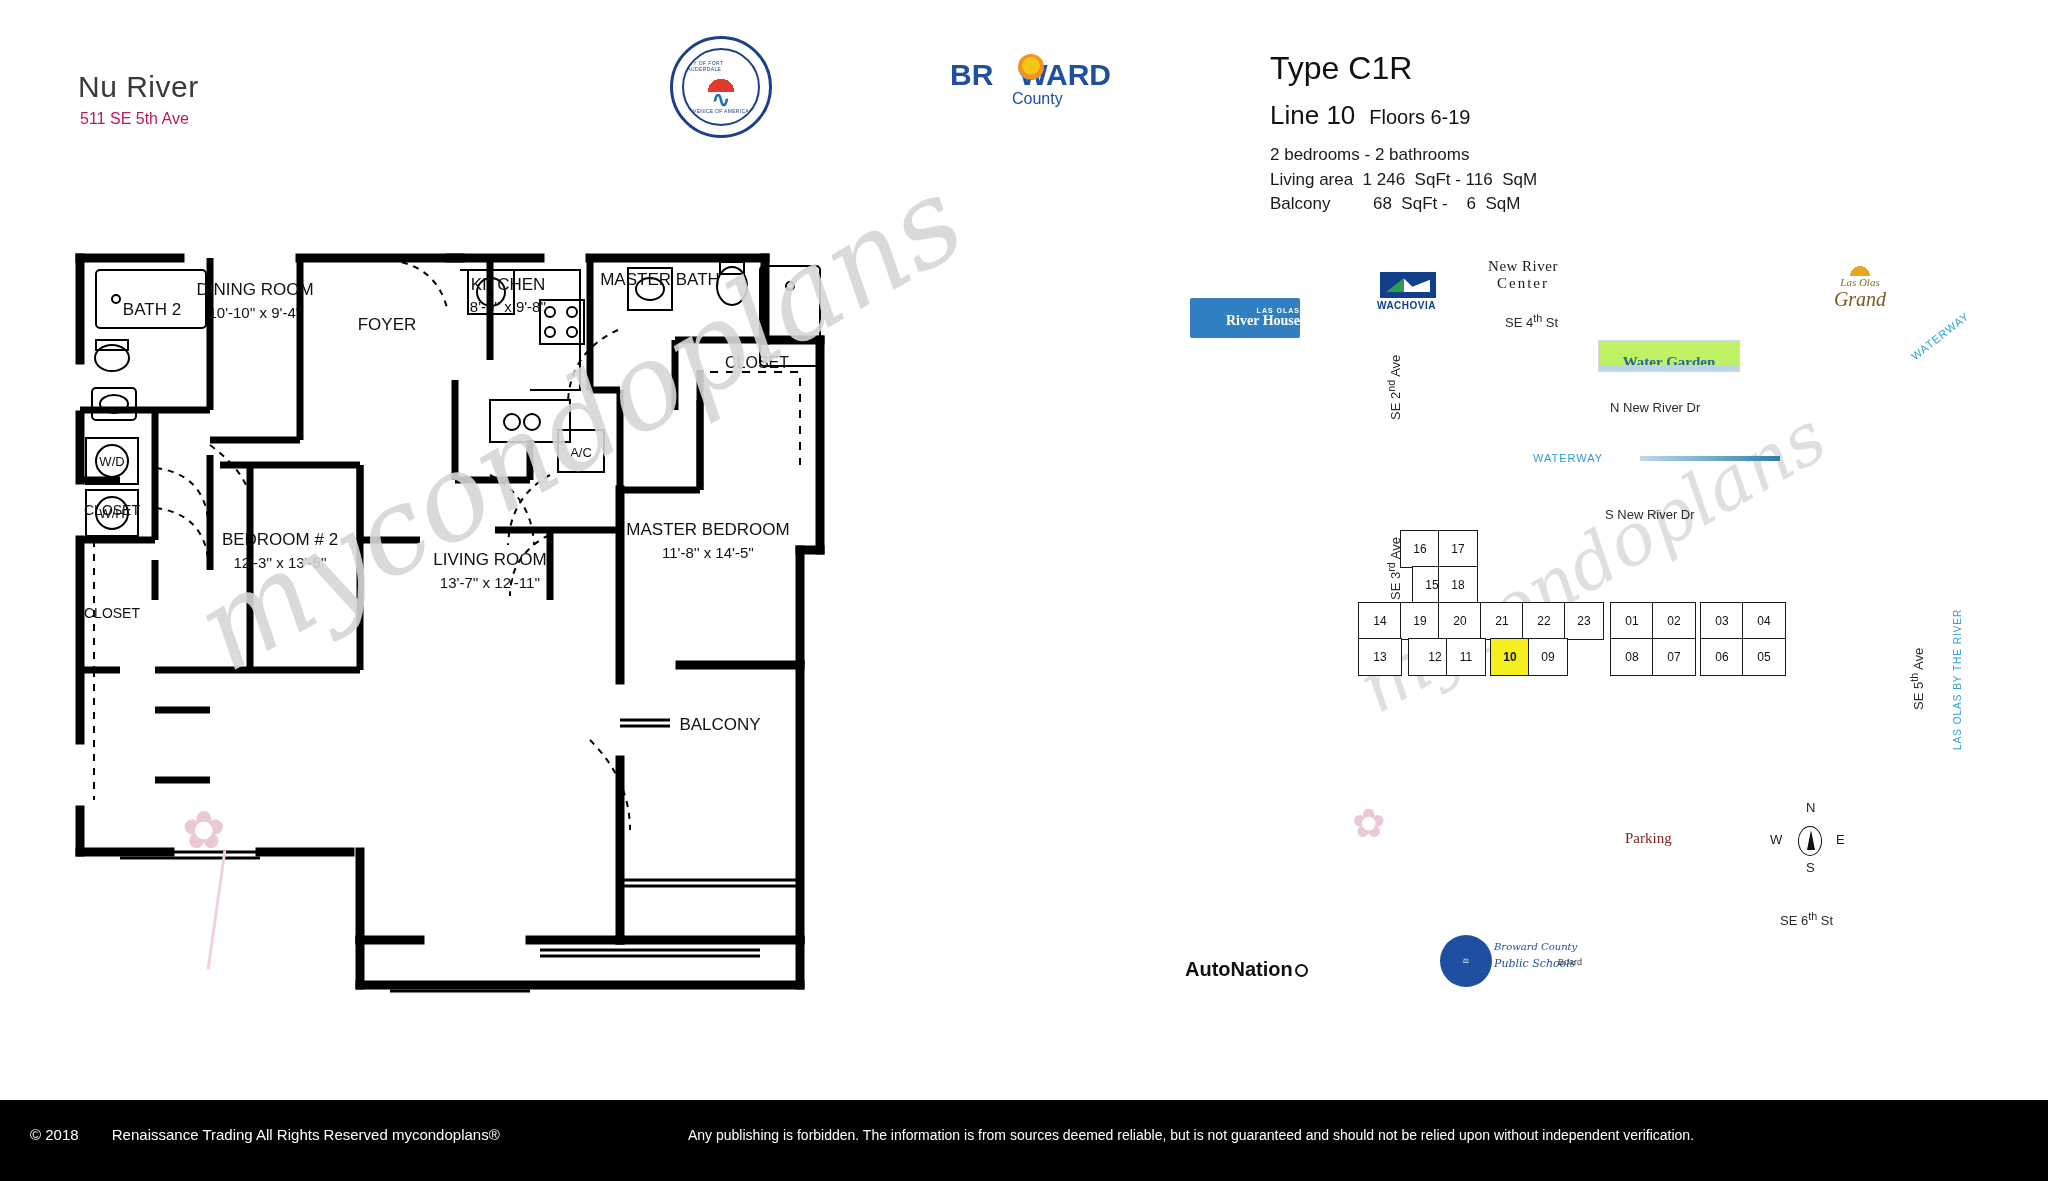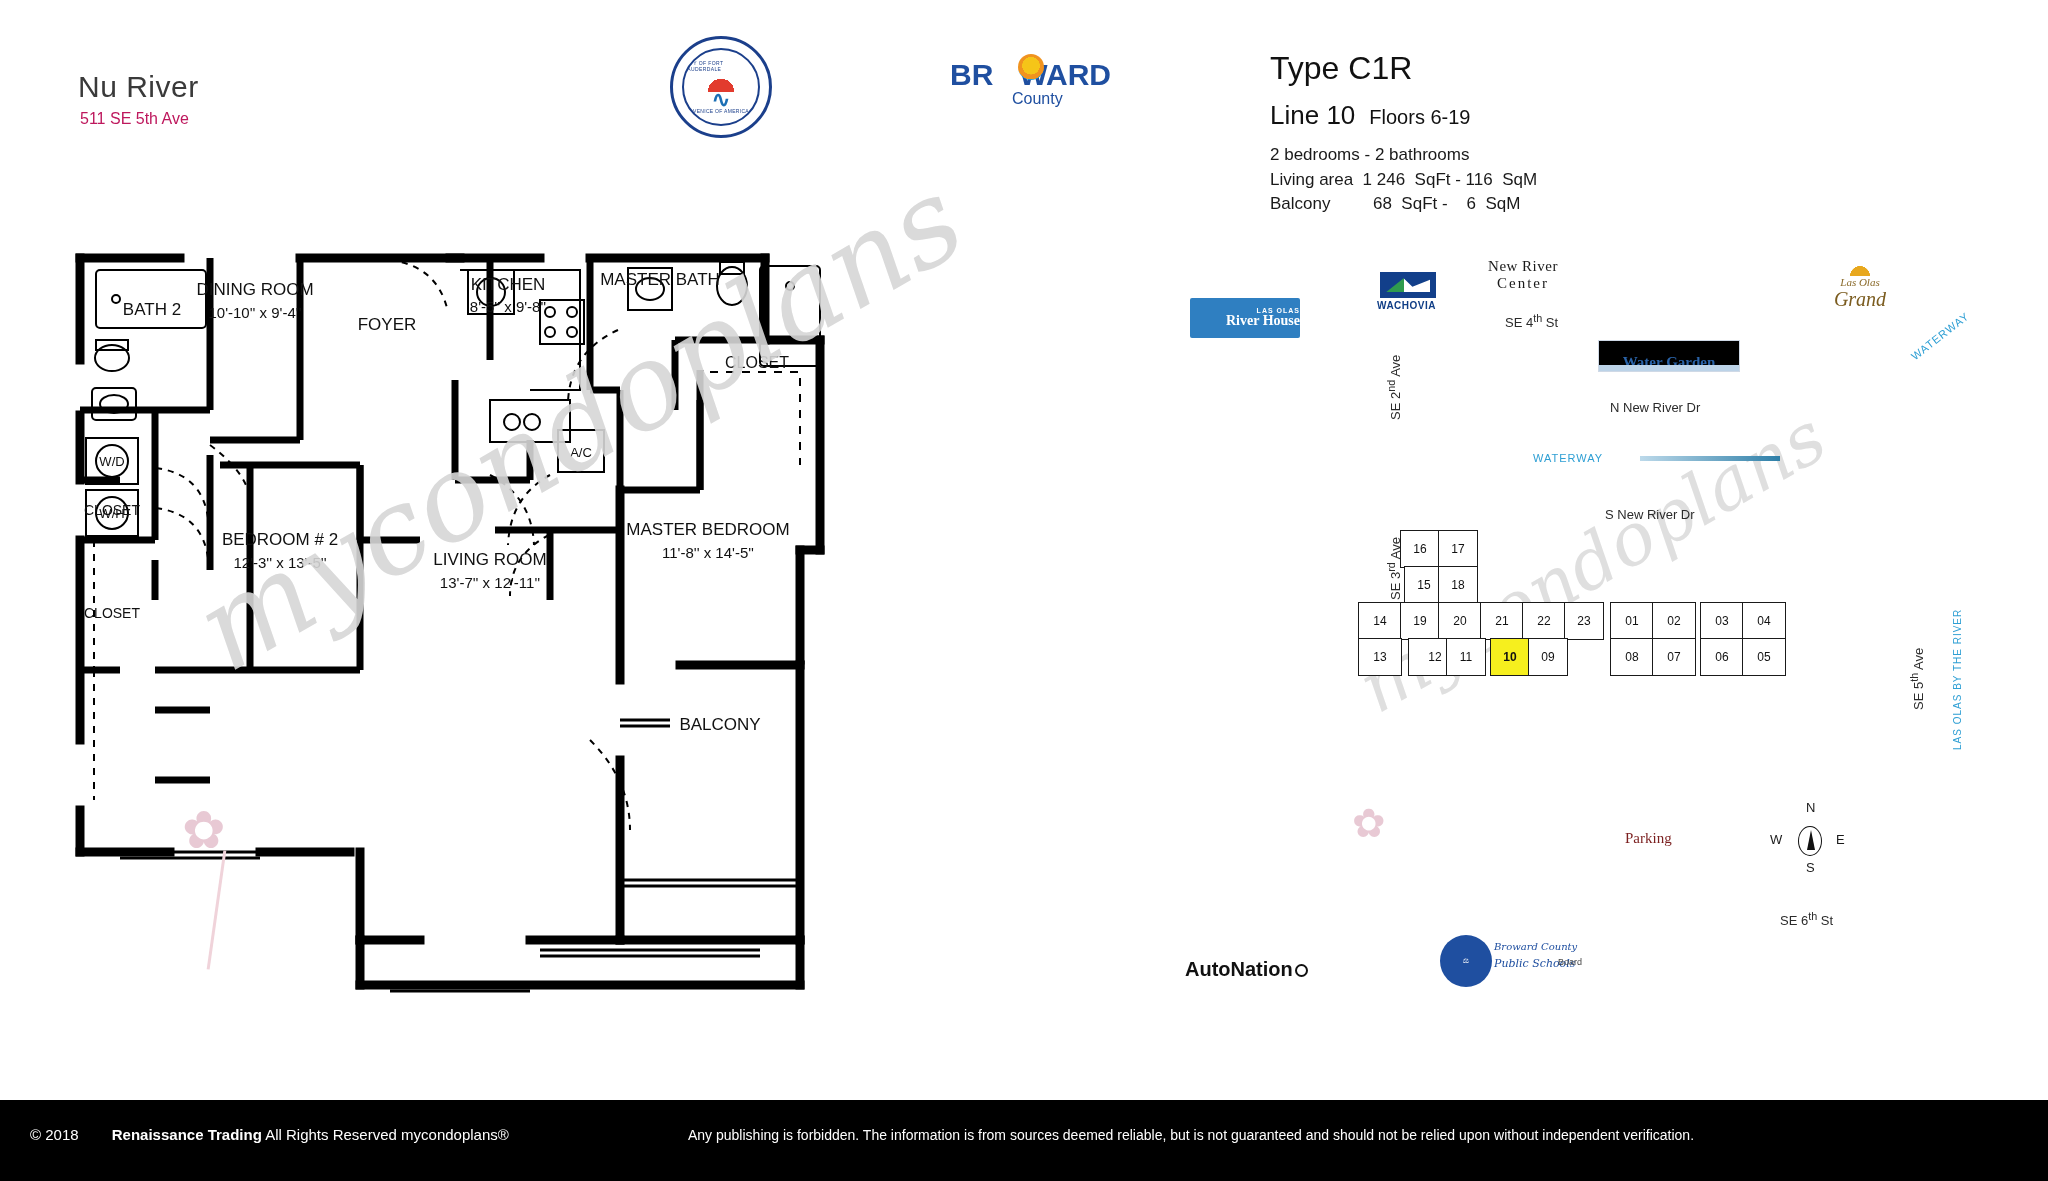--- a/index.html
+++ b/index.html
@@ -80,21 +80,21 @@
      font-family:"Liberation Serif",serif;}
   #newrivercenter .l1{font-size:15px;letter-spacing:.5px;}
   #newrivercenter .l2{font-size:15px;letter-spacing:2px;}
 
   #lasolasgrand{left:1800px;top:262px;width:120px;text-align:center;font-family:"Liberation Serif",serif;color:#8a6a2a;}
   #lasolasgrand .l1{font-size:11px;font-style:italic;}
   #lasolasgrand .l2{font-size:20px;font-style:italic;color:#7b5c1f;}
   #lasolasgrand .sun{width:22px;height:14px;margin:0 auto;background:
      radial-gradient(circle at 50% 100%, #e8a81e 0 55%, transparent 56%);}
 
-  #watergarden{left:1598px;top:340px;width:140px;height:30px;background:#000000;
+  #watergarden{left:1598px;top:340px;width:140px;height:30px;background:#bef264;
      border:1px solid #cfd9e6;color:#2a63a8;font-family:"Liberation Serif",serif;
      font-size:15px;}
   #watergarden .wg-bar{position:absolute;left:0;right:0;bottom:0;height:6px;background:#bcd3e8;}
 
   
   #keyplan{position:absolute;left:1400px;top:530px;}
   .unit{
     position:absolute;border:1px solid #1a1a1a;background:#ffffff;
     font-size:12px;display:flex;align-items:center;justify-content:center;color:#111;
   }
@@ -115,21 +115,21 @@
   #bcps{left:1440px;top:935px;width:150px;height:56px;}
   #bcps .seal{position:absolute;left:0;top:0;width:52px;height:52px;border-radius:50%;
      background:#1f4fa0;display:flex;align-items:center;justify-content:center;color:#fff;font-size:7px;text-align:center;}
   #bcps .t1{position:absolute;left:54px;top:6px;font-size:10px;font-style:italic;color:#1f4fa0;font-family:"DejaVu Serif",serif;}
   #bcps .t2{position:absolute;left:54px;top:22px;font-size:11px;font-style:italic;color:#1f4fa0;font-family:"DejaVu Serif",serif;}
   #bcps .t3{position:absolute;left:118px;top:22px;font-size:9px;color:#444;}
 
   
   #footer{left:0;top:1100px;width:2048px;height:81px;background:#000;color:#fff;}
   #copyright{left:30px;top:1126px;font-size:15px;color:#fff;}
-  #copyright .brand{font-weight:bold;padding-left:29px;}
+  #copyright .brand{font-weight:normal;padding-left:29px;}
   #disclaimer{left:688px;top:1127px;font-size:14px;color:#fff;}
 
   
   .fp-text{font-family:"Liberation Sans",sans-serif;}
 </style>
 </head>
 <body>
 
 <div class="abs" id="building-name">Nu River</div>
 <div class="abs" id="building-address">511 SE 5th Ave</div>
@@ -373,21 +373,21 @@
 <div class="abs map-label waterway" style="left:1905px;top:330px;transform:rotate(-38deg);">WATERWAY</div>
 <div class="abs map-label waterway rot90" style="left:1952px;top:750px;font-size:10px;">LAS OLAS BY THE RIVER</div>
 
 <div id="keyplan">
     <div class="unit" style="left: 0px; top: 0px; width: 38px; height: 36px;">
       <span>16</span>
     </div>
     <div class="unit" style="left: 38px; top: 0px; width: 38px; height: 36px;">
       <span>17</span>
     </div>
-    <div class="unit" style="left: 4px; top: 36px; width: 38px; height: 36px;">
+    <div class="unit" style="left: 12px; top: 36px; width: 38px; height: 36px;">
       <span>15</span>
     </div>
     <div class="unit" style="left: 38px; top: 36px; width: 38px; height: 36px;">
       <span>18</span>
     </div>
     <div class="unit" style="left: -42px; top: 72px; width: 42px; height: 36px;">
       <span>14</span>
     </div>
     <div class="unit" style="left: 0px; top: 72px; width: 38px; height: 36px;">
       <span>19</span>

